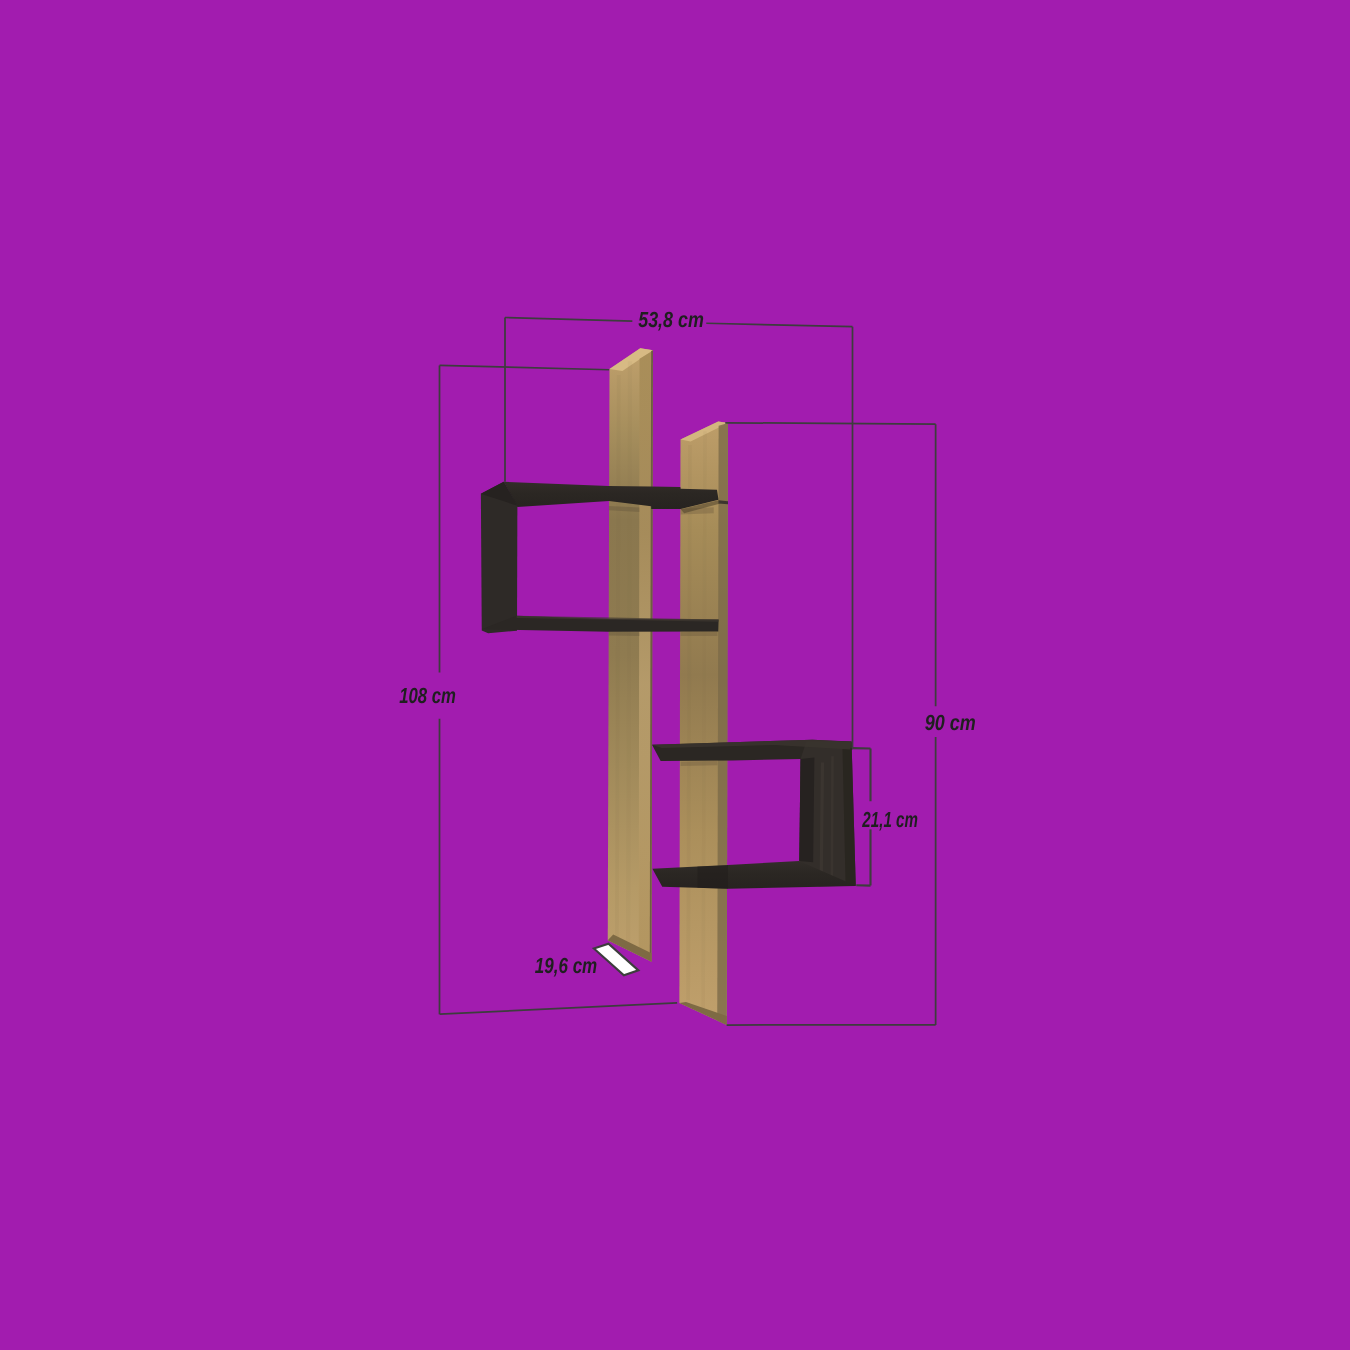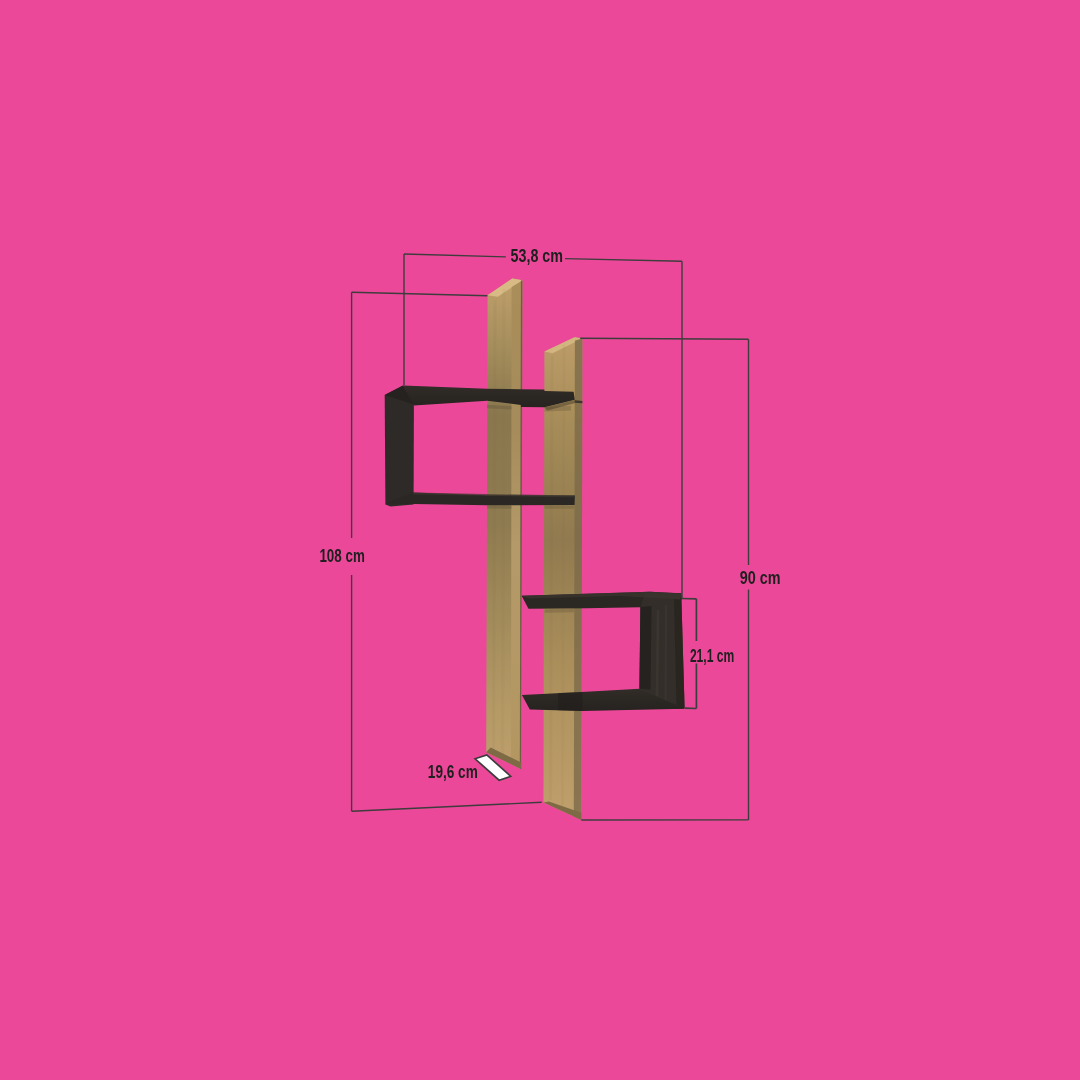--- a/index.html
+++ b/index.html
@@ -1,16 +1,16 @@
 <!DOCTYPE html>
 <html><head>
 <meta charset="utf-8">
 <style>
   html,body{margin:0;padding:0;background:#ffffff;}
-  .stage{width:1080px;height:1080px;position:relative;background:#ec4899;overflow:hidden;}
+  .stage{width:1080px;height:1080px;position:relative;background:#a21caf;overflow:hidden;font-style:italic;}
   text{font-family:"Liberation Sans",sans-serif;font-weight:bold;fill:#1f1f1f;}
 </style>
 </head>
 <body>
 <div class="stage">
 <svg width="1080" height="1080" viewBox="0 0 1080 1080">
   <defs>
     <linearGradient id="oakL" x1="0" y1="0" x2="0" y2="1">
       <stop offset="0" stop-color="#c0a06c"></stop>
       <stop offset="0.13" stop-color="#a78f5d"></stop>

